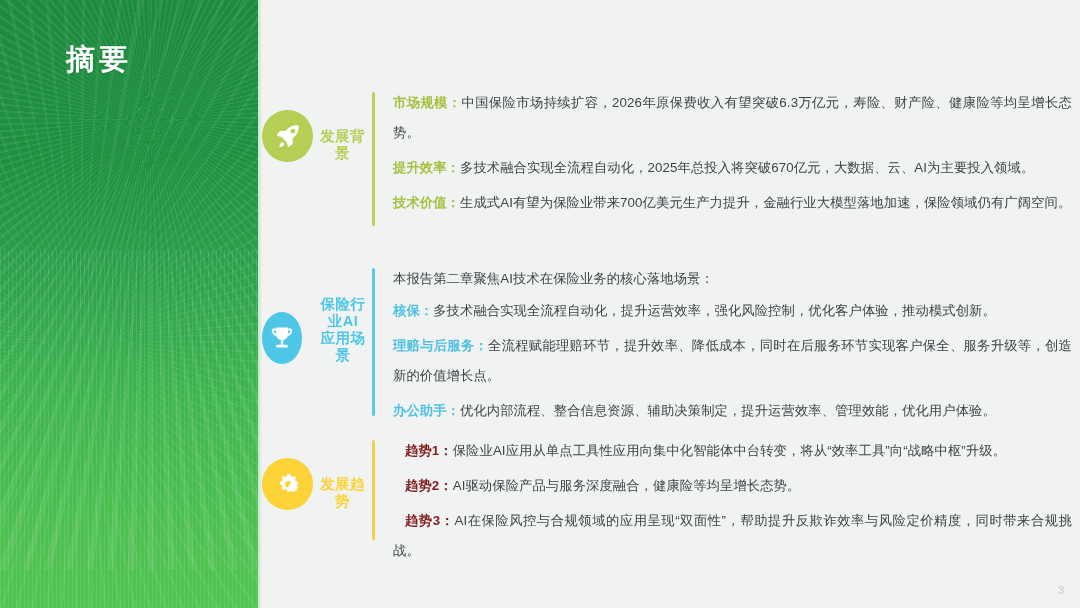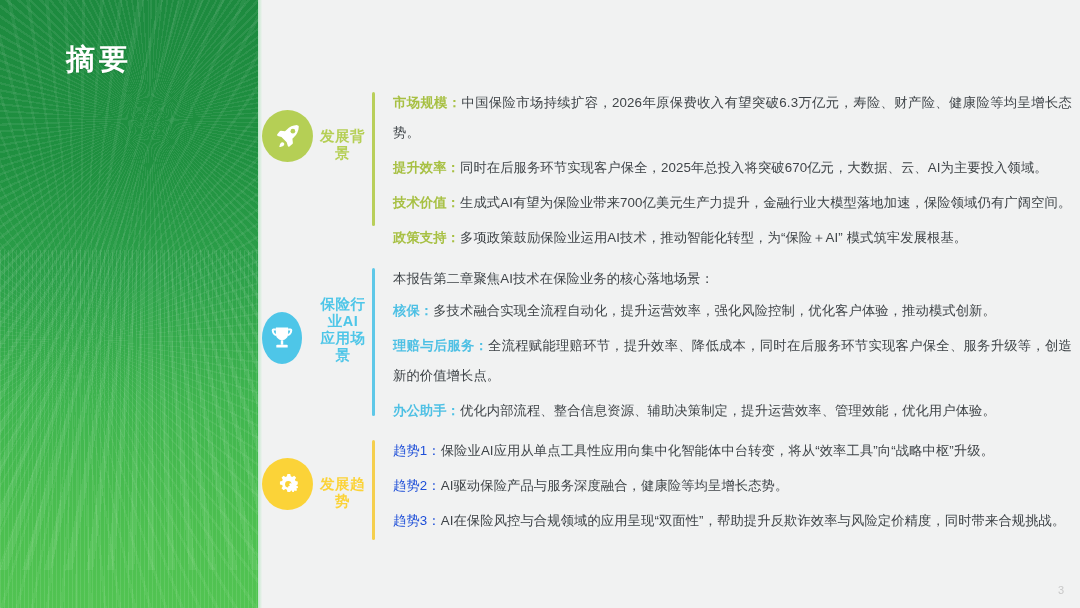--- a/index.html
+++ b/index.html
@@ -189,21 +189,21 @@
     line-height: 30px;
     color: #3f4448;
     margin: 0 0 5px 0;
     text-align: justify;
     letter-spacing: 0.1px;
   }
   .para:last-child { margin-bottom: 0; }
   .para.intro { margin-bottom: 2px; }
   .lead-green  { color: #a7c043; font-weight: bold; }
   .lead-cyan   { color: #4ec0e4; font-weight: bold; }
-  .lead-yellow { color: #1d4ed8; font-weight: normal; }
+  .lead-yellow { color: #7f1d1d; font-weight: bold; margin-left: 12px; }
 
   .page-num {
     position: absolute;
     right: 16px;
     bottom: 12px;
     font-size: 11px;
     color: #c8c8c8;
   }
 </style>
 </head>
@@ -241,27 +241,24 @@
           </svg>
         </div>
         <div class="icon-label" style="color:#b5cf55;">发展背景</div>
       </div>
       <div class="accent-bar bar-1"></div>
       <div class="text-col">
         <p class="para">
           <span class="lead-green">市场规模：</span><span>中国保险市场持续扩容，2026年原保费收入有望突破6.3万亿元，寿险、财产险、健康险等均呈增长态势。</span>
         </p>
         <p class="para">
-          <span class="lead-green">提升效率：</span><span>同时在后服务环节实现客户保全，2025年总投入将突破670亿元，大数据、云、AI为主要投入领域。</span>
+          <span class="lead-green">提升效率：</span><span>多技术融合实现全流程自动化，2025年总投入将突破670亿元，大数据、云、AI为主要投入领域。</span>
         </p>
         <p class="para">
           <span class="lead-green">技术价值：</span><span>生成式AI有望为保险业带来700亿美元生产力提升，金融行业大模型落地加速，保险领域仍有广阔空间。</span>
-        </p>
-        <p class="para">
-          <span class="lead-green">政策支持：</span><span>多项政策鼓励保险业运用AI技术，推动智能化转型，为“保险＋AI” 模式筑牢发展根基。</span>
         </p>
       </div>
     </div>
 
     <div class="block block-2">
       <div class="icon-col">
         <div class="icon-circle" style="background:#4ec6e8;">
           <svg width="28" height="28" viewBox="0 0 32 32" aria-hidden="true">
             <path fill="#ffffff" d="M9 4h14v7.5c0 3.9-3.1 7-7 7s-7-3.1-7-7V4z"></path>
             <path fill="#ffffff" d="M14.6 18.5h2.8v5.2h-2.8z"></path>

